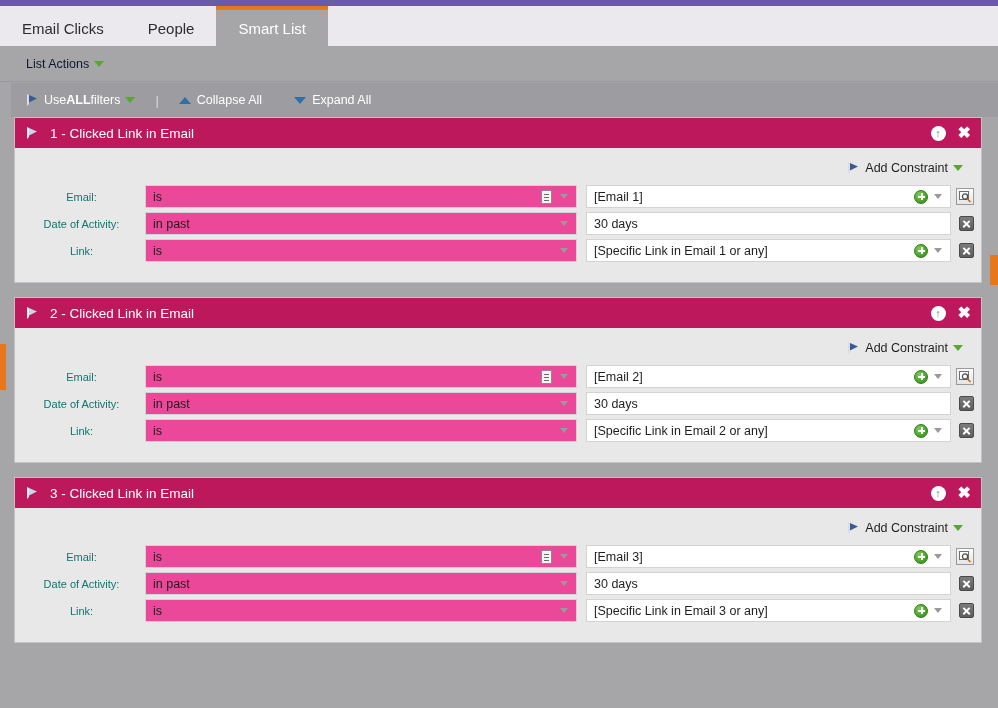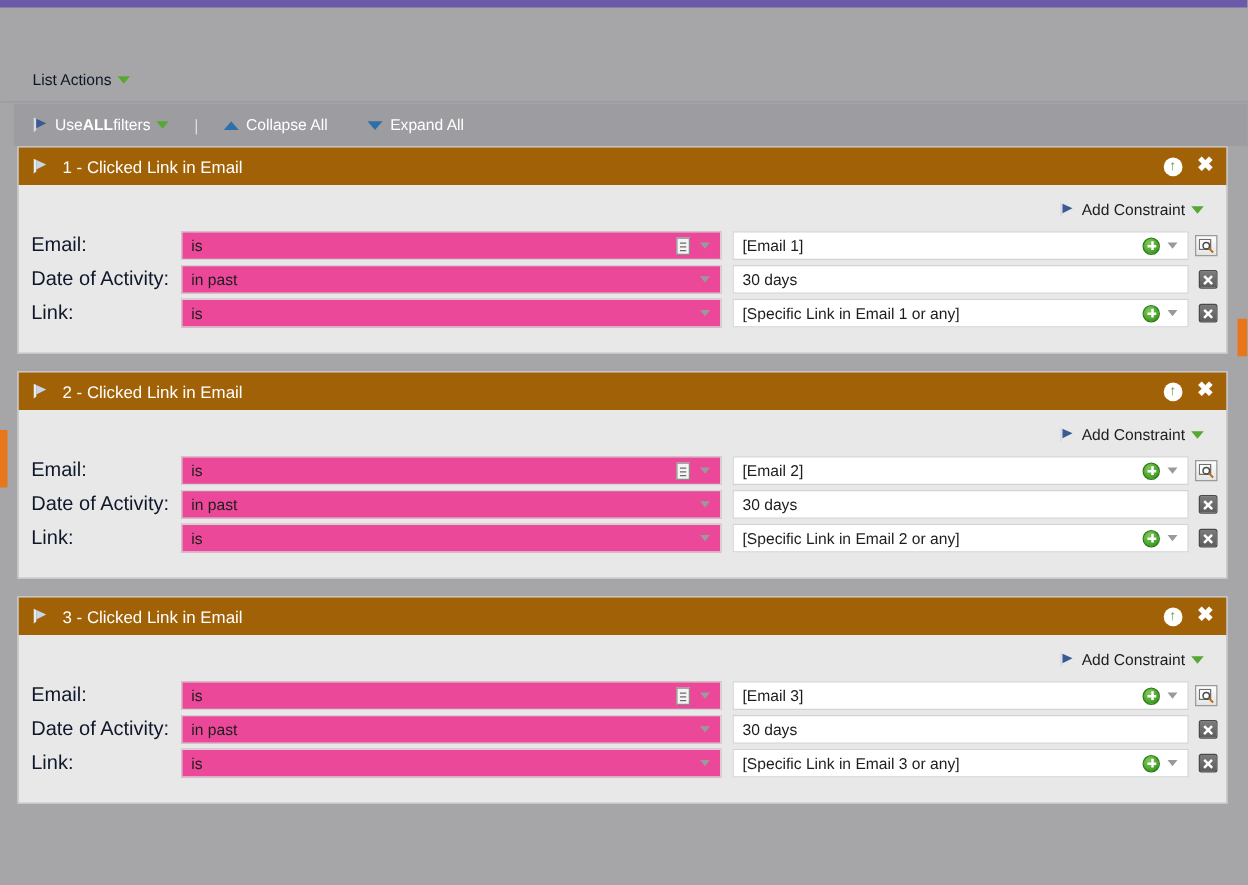--- a/index.html
+++ b/index.html
@@ -146,21 +146,21 @@
   }
 
   
   .panel {
     background: #e8e8e8;
     border: 1px solid #c2c2c2;
     margin-bottom: 14px;
     width: 968px;
   }
   .panel-header {
-    background: #a16207;
+    background: #be185d;
     height: 30px;
     display: flex;
     align-items: center;
     padding: 0 10px 0 10px;
     color: #ffffff;
   }
   .panel-title {
     font-size: 13.5px;
     color: #ffffff;
     margin-left: 6px;
@@ -209,23 +209,23 @@
 
   
   .frow {
     display: flex;
     align-items: center;
     margin-bottom: 4px;
     height: 23px;
   }
   .flabel {
     width: 120px;
-    text-align: left;
-    font-size: 16px;
-    color: #0f172a;
+    text-align: center;
+    font-size: 11px;
+    color: #0f766e;
     padding-right: 7px;
     white-space: nowrap;
     flex: none;
   }
   .fop {
     width: 432px;
     height: 23px;
     background: #ec4899;
     border: 1px solid #d3d3d3;
     display: flex;
@@ -333,20 +333,32 @@
 
   .row-tail { display: flex; align-items: center; flex: none; }
 </style>
 </head>
 <body>
 
 <div id="app">
 
   <div class="top-strip"></div>
 
+  <div class="tabbar">
+    <div class="tab">
+      <span>Email Clicks</span>
+    </div>
+    <div class="tab">
+      <span>People</span>
+    </div>
+    <div class="tab active">
+      <span>Smart List</span>
+    </div>
+    <div class="tabbar-filler"></div>
+  </div>
 
   <div class="actionbar">
     <div class="act-item">
       <span>List Actions</span>
       <span class="caret-green"></span>
     </div>
   </div>
 
   <div class="filtertoolbar">
     <div class="ft-group">

